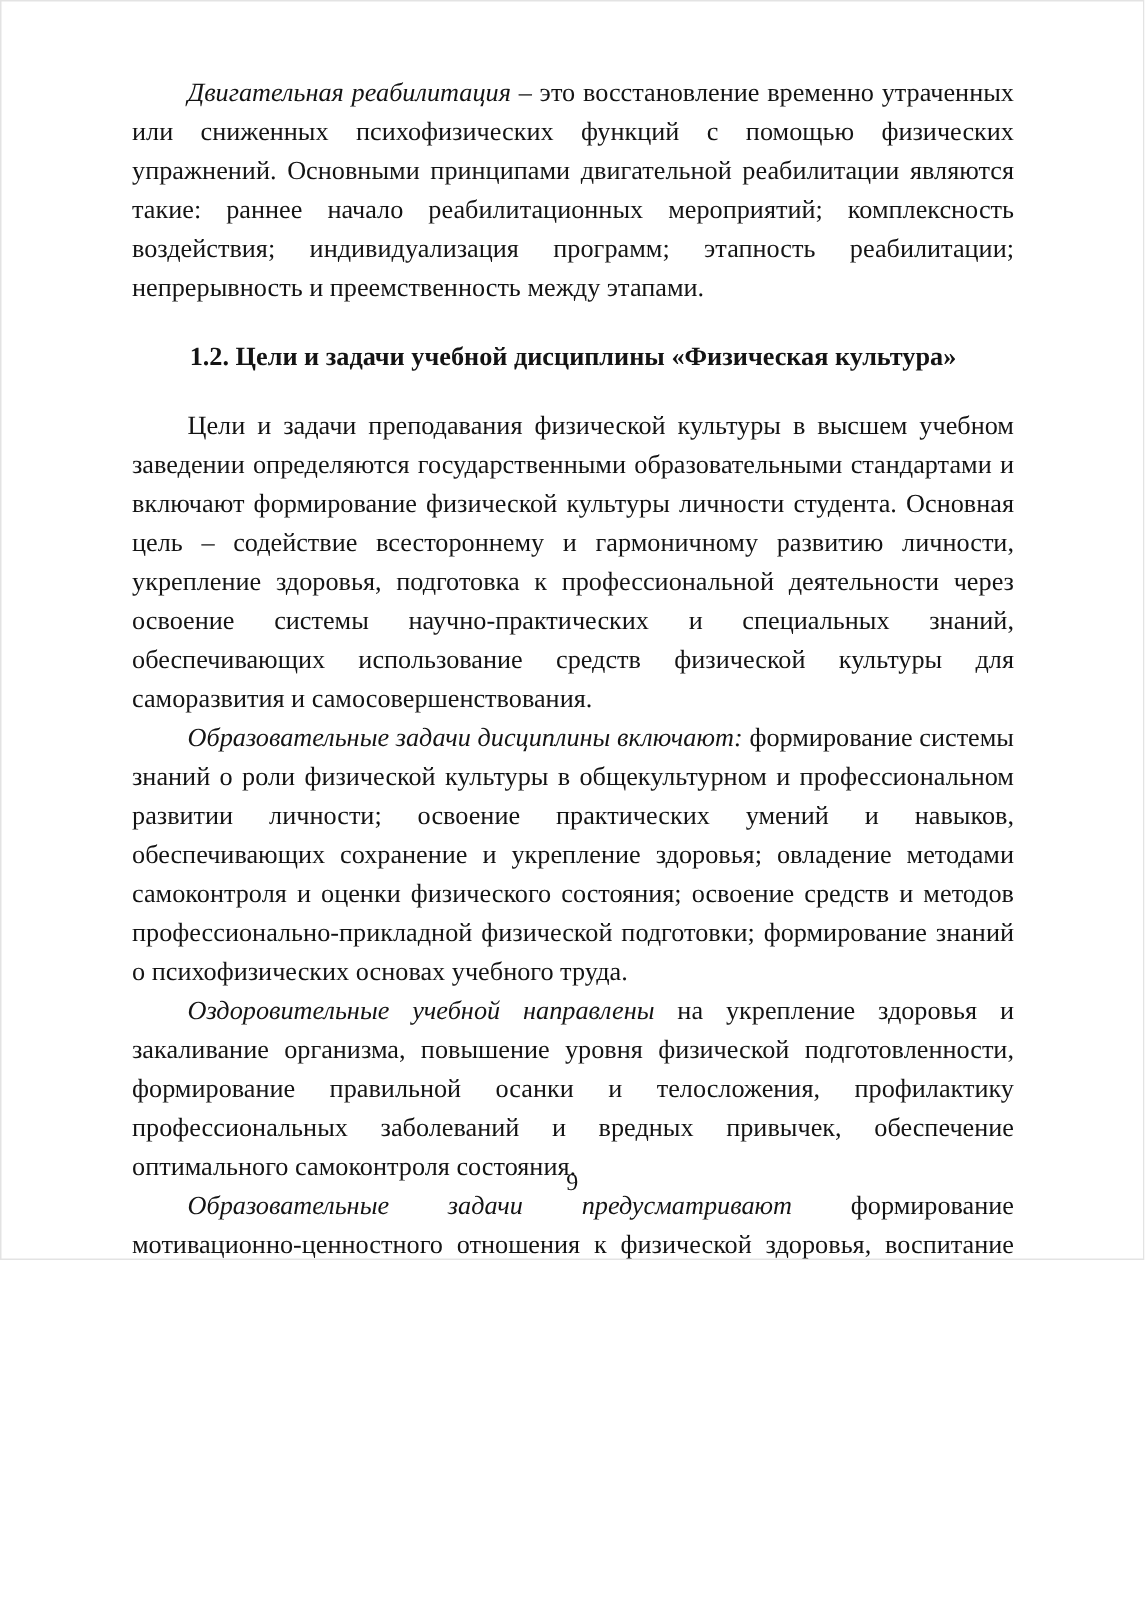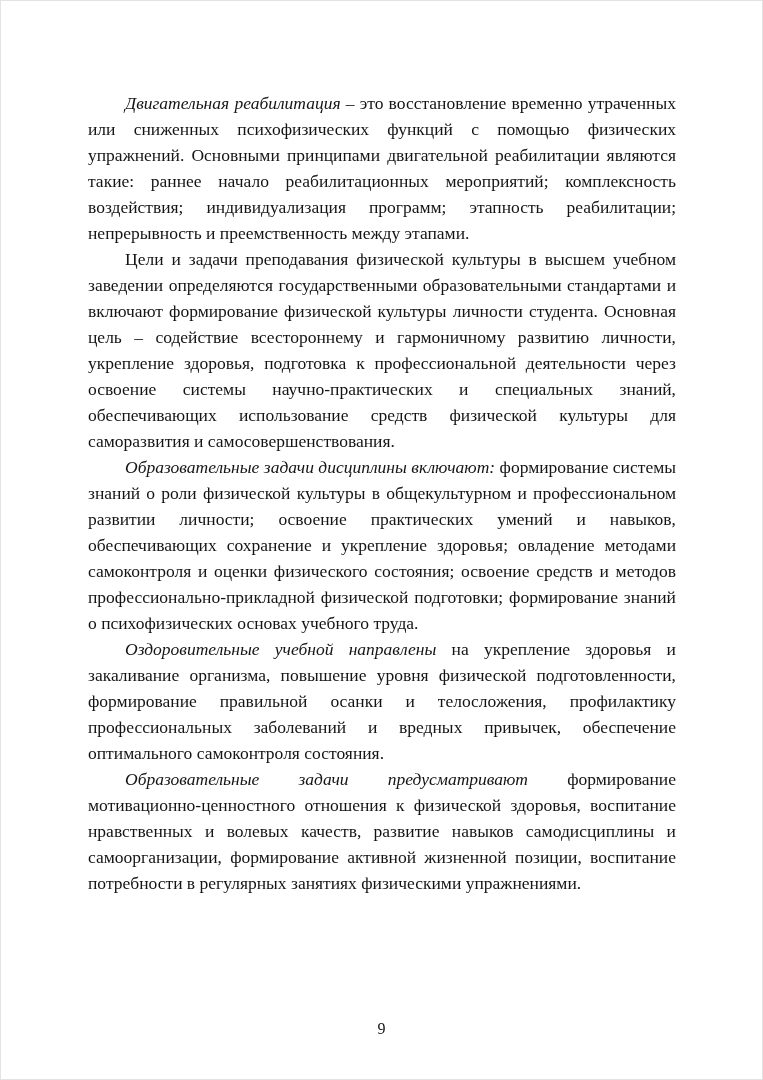--- a/index.html
+++ b/index.html
@@ -3,25 +3,25 @@
 <meta charset="utf-8">
 <style>
   html, body {
     margin: 0;
     padding: 0;
     background: #ffffff;
   }
   .page {
     position: relative;
     width: 763px;
-    height: 1080px;
+    height: 840px;
     margin: 0 auto;
     background: #ffffff;
     box-sizing: border-box;
-    padding: 90px 87px 0 88px;
+    padding: 48px 87px 0 88px;
     box-shadow: inset 0 0 0 1px #e3e3e3;
     overflow: hidden;
     font-family: "Liberation Serif", "DejaVu Serif", serif;
     color: #141414;
   }
   .body-text p {
     margin: 0;
     font-size: 17.5px;
     line-height: 26px;
     text-align: justify;
@@ -52,20 +52,21 @@
   }
 </style>
 </head>
 <body>
 
 <div class="page">
   <div class="body-text">
 
     <p><span class="it">Двигательная реабилитация</span><span> – это восстановление временно утраченных или сниженных психофизических функций с помощью физических упражнений. Основными принципами двигательной реабилитации являются такие: раннее начало реабилитационных мероприятий; комплексность воздействия; индивидуализация программ; этапность реабилитации; непрерывность и преемственность между этапами.</span></p>
 
+    <h2 class="heading">1.2. Цели и задачи учебной дисциплины «Физическая культура»</h2>
 
     <p><span>Цели и задачи преподавания физической культуры в высшем учебном заведении определяются государственными образовательными стандартами и включают формирование физической культуры личности студента. Основная цель – содействие всестороннему и гармоничному развитию личности, укрепление здоровья, подготовка к профессиональной деятельности через освоение системы научно-практических и специальных знаний, обеспечивающих использование средств физической культуры для саморазвития и самосовершенствования.</span></p>
 
     <p><span class="it">Образовательные задачи дисциплины включают:</span><span> формирование системы знаний о роли физической культуры в общекультурном и профессиональном развитии личности; освоение практических умений и навыков, обеспечивающих сохранение и укрепление здоровья; овладение методами самоконтроля и оценки физического состояния; освоение средств и методов профессионально-прикладной физической подготовки; формирование знаний о психофизических основах учебного труда.</span></p>
 
     <p><span class="it">Оздоровительные учебной направлены</span><span> на укрепление здоровья и закаливание организма, повышение уровня физической подготовленности, формирование правильной осанки и телосложения, профилактику профессиональных заболеваний и вредных привычек, обеспечение оптимального самоконтроля состояния.</span></p>
 
     <p><span class="it">Образовательные задачи предусматривают</span><span> формирование мотивационно-ценностного отношения к физической здоровья, воспитание нравственных и волевых качеств, развитие навыков самодисциплины и самоорганизации, формирование активной жизненной позиции, воспитание потребности в регулярных занятиях физическими упражнениями.</span></p>
 
 

